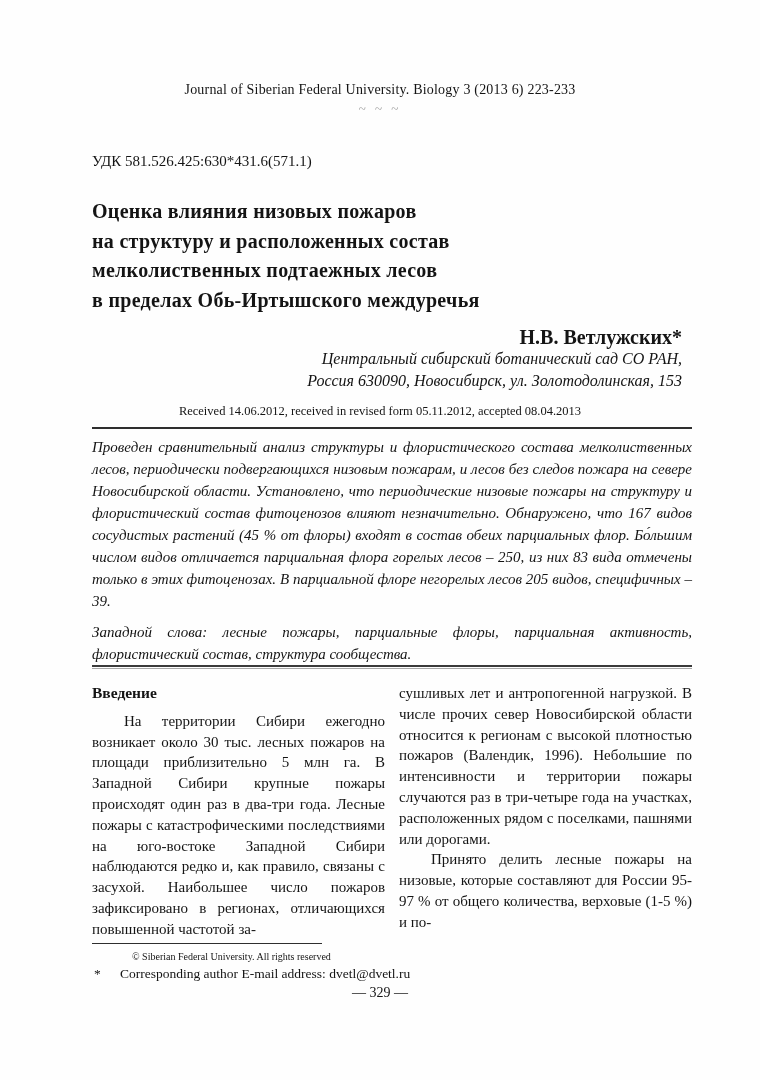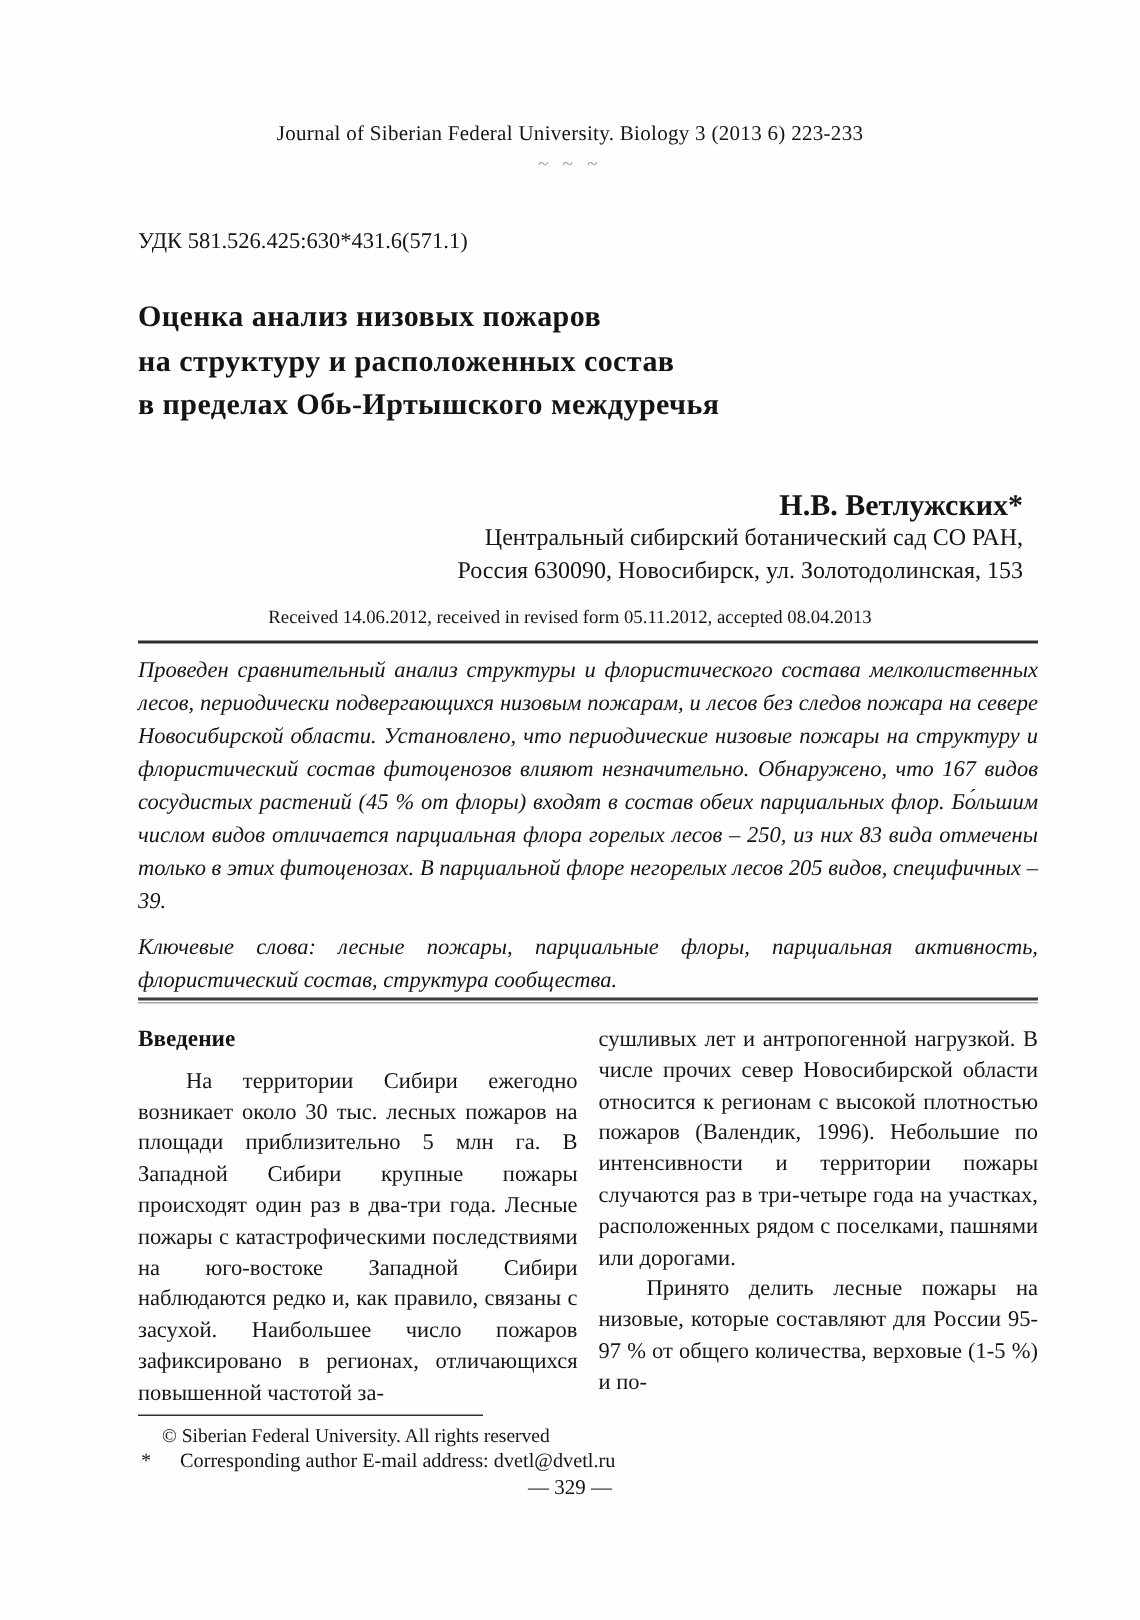--- a/index.html
+++ b/index.html
@@ -58,20 +58,21 @@
     width: 590px;
     text-align: right;
   }
   .author-name {
     font-size: 20px;
     font-weight: bold;
     line-height: 22px;
   }
   .affiliation {
     font-size: 16px;
+    font-style: italic;
     line-height: 21.5px;
   }
   .received {
     position: absolute;
     top: 404px;
     left: 0;
     width: 100%;
     text-align: center;
     font-size: 12.5px;
   }
@@ -140,22 +141,22 @@
   .footnote-rule {
     position: absolute;
     top: 943px;
     left: 92px;
     width: 230px;
     border-top: 1.5px solid #2e2e2e;
   }
   .footnote-line1 {
     position: absolute;
     top: 948px;
-    left: 108px;
-    font-size: 13px;
+    left: 132px;
+    font-size: 10px;
     line-height: 17px;
   }
   .footnote-line2 {
     position: absolute;
     top: 965px;
     left: 94px;
     font-size: 13.5px;
     line-height: 17px;
   }
   .footnote-line2 .asterisk {
@@ -176,38 +177,39 @@
 
 <div class="page">
 
   <div class="journal-header">Journal of Siberian Federal University. Biology 3 (2013 6) 223-233</div>
 
   <div class="tilde-separator">~ ~ ~</div>
 
   <div class="udk">УДК 581.526.425:630*431.6(571.1)</div>
 
   <div class="title">
-    <div>Оценка анализ низовых пожаров</div>
+    <div>Оценка влияния низовых пожаров</div>
     <div>на структуру и расположенных состав</div>
+    <div>мелколиственных подтаежных лесов</div>
     <div>в пределах Обь-Иртышского междуречья</div>
   </div>
 
   <div class="author-block">
     <div class="author-name">Н.В. Ветлужских*</div>
     <div class="affiliation">Центральный сибирский ботанический сад СО РАН,</div>
     <div class="affiliation">Россия 630090, Новосибирск, ул. Золотодолинская, 153</div>
   </div>
 
   <div class="received">Received 14.06.2012, received in revised form 05.11.2012, accepted 08.04.2013</div>
 
   <div class="rule-top"></div>
 
   <div class="abstract">Проведен сравнительный анализ структуры и флористического состава мелколиственных лесов, периодически подвергающихся низовым пожарам, и лесов без следов пожара на севере Новосибирской области. Установлено, что периодические низовые пожары на структуру и флористический состав фитоценозов влияют незначительно. Обнаружено, что 167 видов сосудистых растений (45 % от флоры) входят в состав обеих парциальных флор. Бо́льшим числом видов отличается парциальная флора горелых лесов – 250, из них 83 вида отмечены только в этих фитоценозах. В парциальной флоре негорелых лесов 205 видов, специфичных – 39.</div>
 
-  <div class="keywords">Ключевые слова: лесные пожары, парциальные флоры, парциальная активность, флористический состав, структура сообщества.</div>
+  <div class="keywords">Западной слова: лесные пожары, парциальные флоры, парциальная активность, флористический состав, структура сообщества.</div>
 
   <div class="rule-mid"></div>
 
   <div class="columns">
     <div class="column">
       <div class="section-heading">Введение</div>
       <p class="body-par indent">На территории Сибири ежегодно возникает около 30 тыс. лесных пожаров на площади приблизительно 5 млн га. В Западной Сибири крупные пожары происходят один раз в два-три года. Лесные пожары с катастрофическими последствиями на юго-востоке Западной Сибири наблюдаются редко и, как правило, связаны с засухой. Наибольшее число пожаров зафиксировано в регионах, отличающихся повышенной частотой за-</p>
     </div>
     <div class="column">
       <p class="body-par">сушливых лет и антропогенной нагрузкой. В числе прочих север Новосибирской области относится к регионам с высокой плотностью пожаров (Валендик, 1996). Небольшие по интенсивности и территории пожары случаются раз в три-четыре года на участках, расположенных рядом с поселками, пашнями или дорогами.</p>

